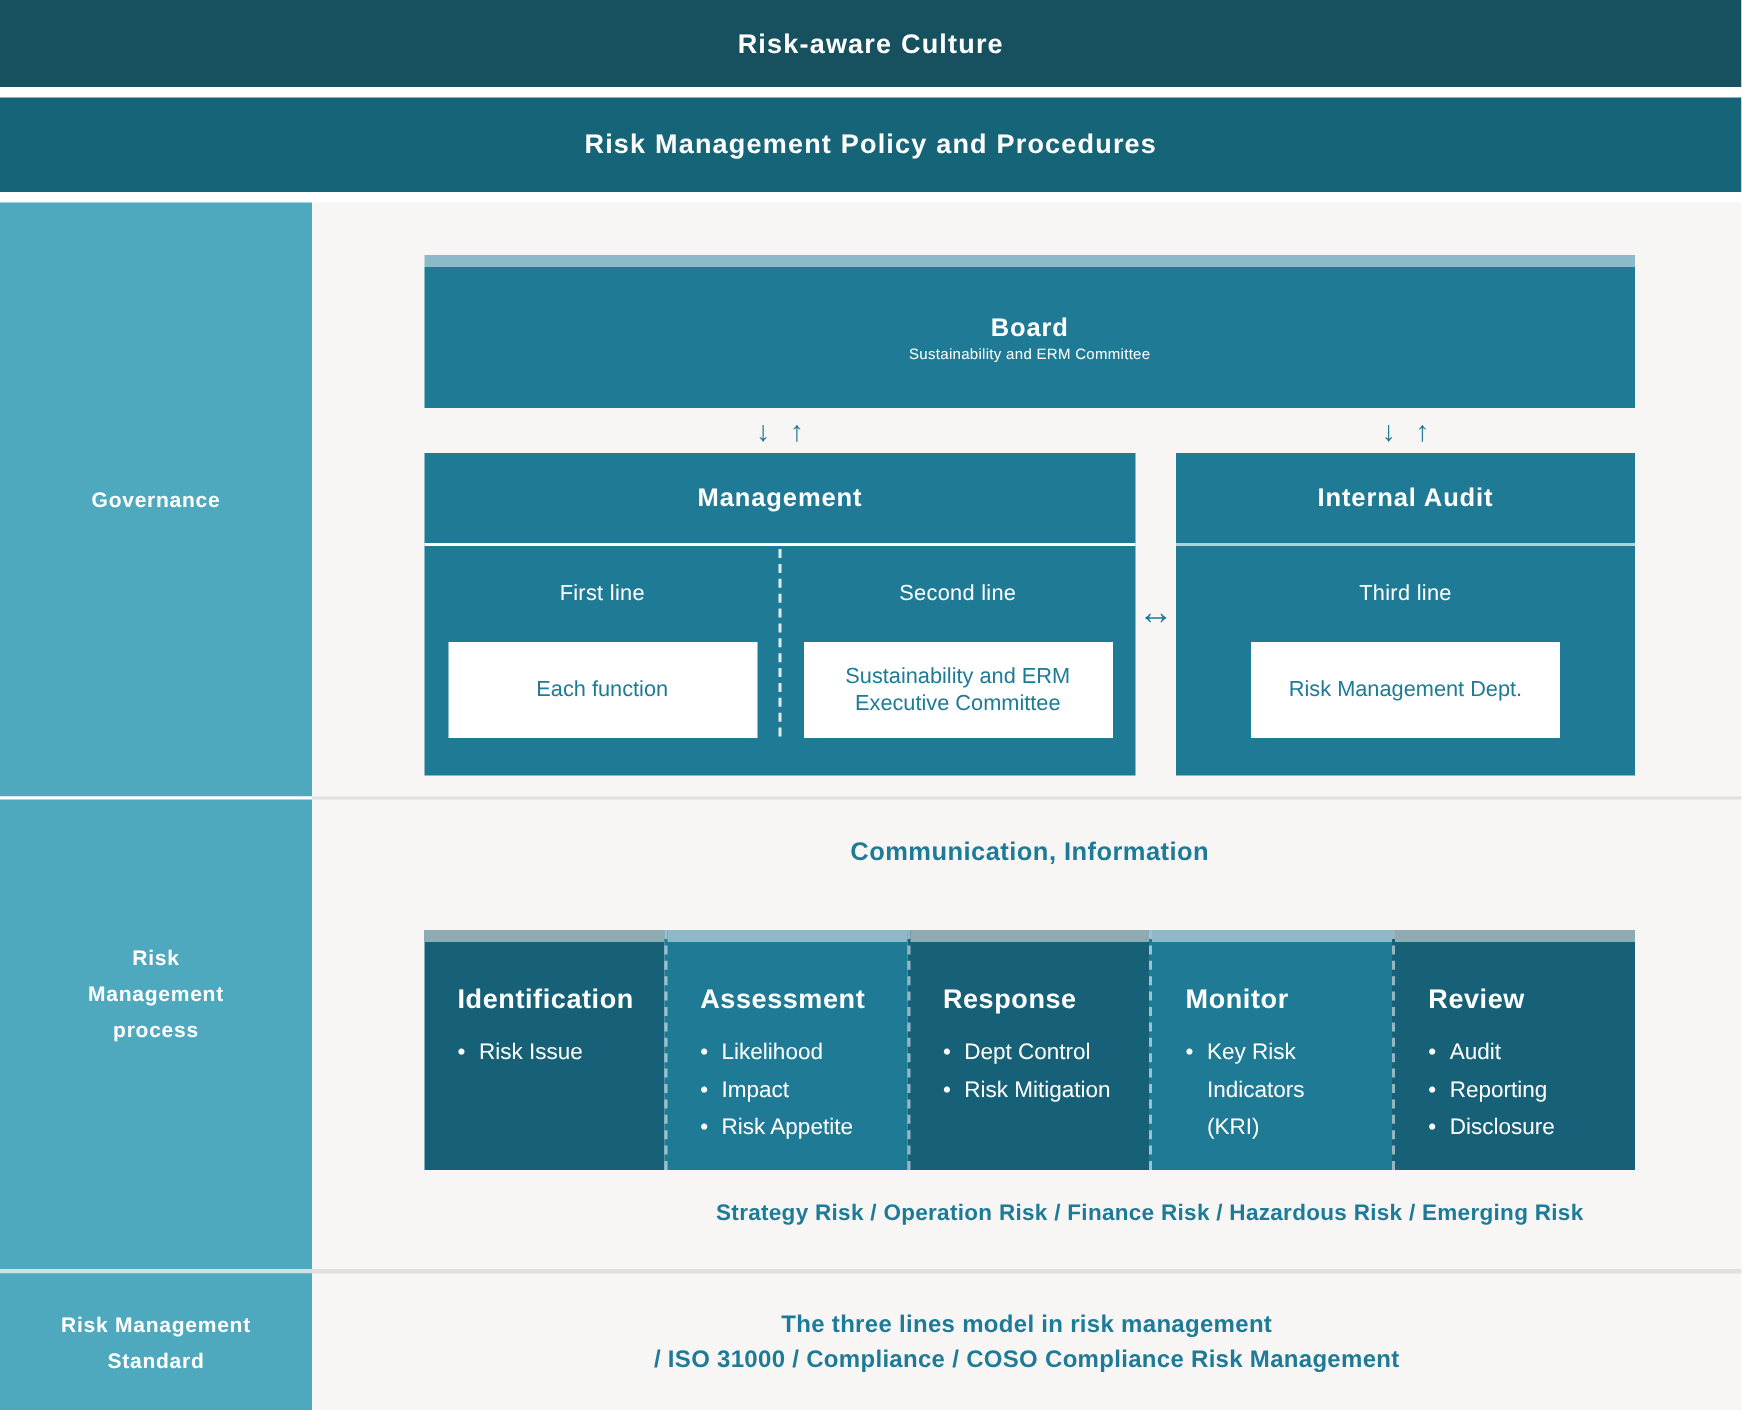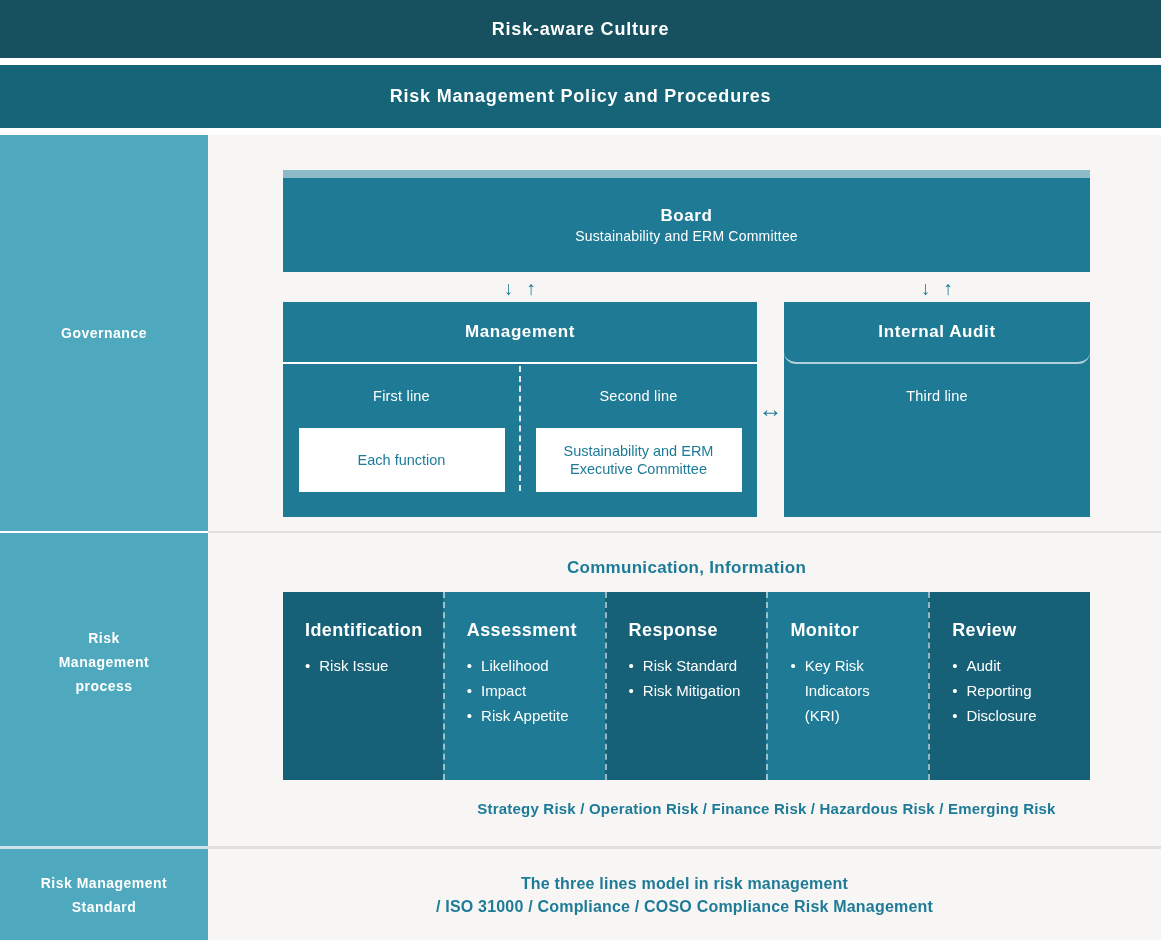--- a/index.html
+++ b/index.html
@@ -38,40 +38,40 @@
   #main-div2 { top:846px; height:3px; }
 
   
   #board { left:283px; top:170px; width:807px; height:102px; }
   .top-strip { height:8px; background:var(--strip-light); }
   #board .box-body {
     height:94px; background:var(--box-teal); color:#fff;
     display:flex; flex-direction:column; align-items:center; justify-content:center; gap:2px;
   }
   .box-title { font-size:17px; font-weight:700; letter-spacing:0.6px; }
-  .box-subtitle { font-size:14px; letter-spacing:0.2px; }
+  .box-subtitle { font-size:10px; letter-spacing:0.2px; }
 
   
   .arrow-pair {
     height:26px; display:flex; align-items:center; justify-content:center; gap:13px;
     color:var(--box-teal); font-size:19px; font-weight:700;
   }
   #arrows-management { left:283px; top:276px; width:474px; }
   #arrows-audit      { left:784px; top:276px; width:306px; }
 
   
   .teal-box { background:var(--box-teal); color:#fff; }
   #management    { left:283px; top:302px; width:474px; height:215px; }
   #internal-audit{ left:784px; top:302px; width:306px; height:215px; }
   .box-hdr {
     height:62px; display:flex; align-items:center; justify-content:center;
     font-size:17px; font-weight:700; letter-spacing:0.6px;
   }
   #management .box-hdr   { border-bottom:2px solid #ffffff; }
-  #internal-audit .box-hdr { border-bottom:2px solid rgba(255,255,255,0.65);border-radius:12px; }
+  #internal-audit .box-hdr { border-bottom:2px solid rgba(255,255,255,0.65); }
   .box-body-lines { position:relative; height:151px; display:flex; }
   .half { width:50%; text-align:center; padding-top:22px; }
   .full { width:100%; text-align:center; padding-top:22px; }
   .dash-divider {
     position:absolute; left:calc(50% - 1px); top:2px; bottom:24px; width:0;
     border-left:2px dashed rgba(255,255,255,0.85);
   }
   .line-label { font-size:14.5px; letter-spacing:0.2px; line-height:20px; }
   .white-box {
     width:206px; height:64px; margin:22px auto 0; background:#ffffff;
@@ -87,21 +87,21 @@
     color:var(--box-teal); font-size:24px; font-weight:700;
   }
 
   
   #comm-info {
     left:283px; top:558px; width:807px; height:26px;
     display:flex; align-items:flex-start; justify-content:center;
     color:var(--accent-text); font-size:17px; font-weight:700; letter-spacing:0.3px;
   }
   #columns { left:283px; top:592px; width:807px; height:188px; display:flex; }
-  .col { flex:1 1 0; display:flex; flex-direction:row; }
+  .col { flex:1 1 0; display:flex; flex-direction:column;margin-top:28px; }
   .col + .col { border-left:2px dashed rgba(255,255,255,0.55); }
   .col-dark  { background:var(--box-dark-teal); }
   .col-light { background:var(--box-teal); }
   .col-dark  .col-strip { height:8px; background:var(--strip-dark); }
   .col-light .col-strip { height:8px; background:var(--strip-light); }
   .col-body { padding:28px 8px 0 22px; color:#fff; }
   .col-title { font-size:18px; font-weight:700; letter-spacing:0.4px; margin-bottom:12px; }
   .col-item { display:flex; font-size:15px; line-height:25px; }
   .col-item .bullet { margin-right:9px; }
   #col-monitor .col-item span.item-text { max-width:92px; }
@@ -192,20 +192,23 @@
 
 <div class="abs" id="arrow-exchange">
   <span>↔</span>
 </div>
 
 <div class="abs teal-box" id="internal-audit">
   <div class="box-hdr">Internal Audit</div>
   <div class="box-body-lines">
     <div class="full">
       <div class="line-label">Third line</div>
+      <div class="white-box">
+        <span>Risk Management Dept.</span>
+      </div>
     </div>
   </div>
 </div>
 
 <div class="abs" id="comm-info">
   <span>Communication, Information</span>
 </div>
 
 <div class="abs" id="columns">
   <div class="col col-dark" id="col-identification">
@@ -235,21 +238,21 @@
         <span class="item-text">Risk Appetite</span>
       </div>
     </div>
   </div>
   <div class="col col-dark" id="col-response">
     <div class="col-strip"></div>
     <div class="col-body">
       <div class="col-title">Response</div>
       <div class="col-item">
         <span class="bullet">•</span>
-        <span class="item-text">Risk Standard</span>
+        <span class="item-text">Dept Control</span>
       </div>
       <div class="col-item">
         <span class="bullet">•</span>
         <span class="item-text">Risk Mitigation</span>
       </div>
     </div>
   </div>
   <div class="col col-light" id="col-monitor">
     <div class="col-strip"></div>
     <div class="col-body">

